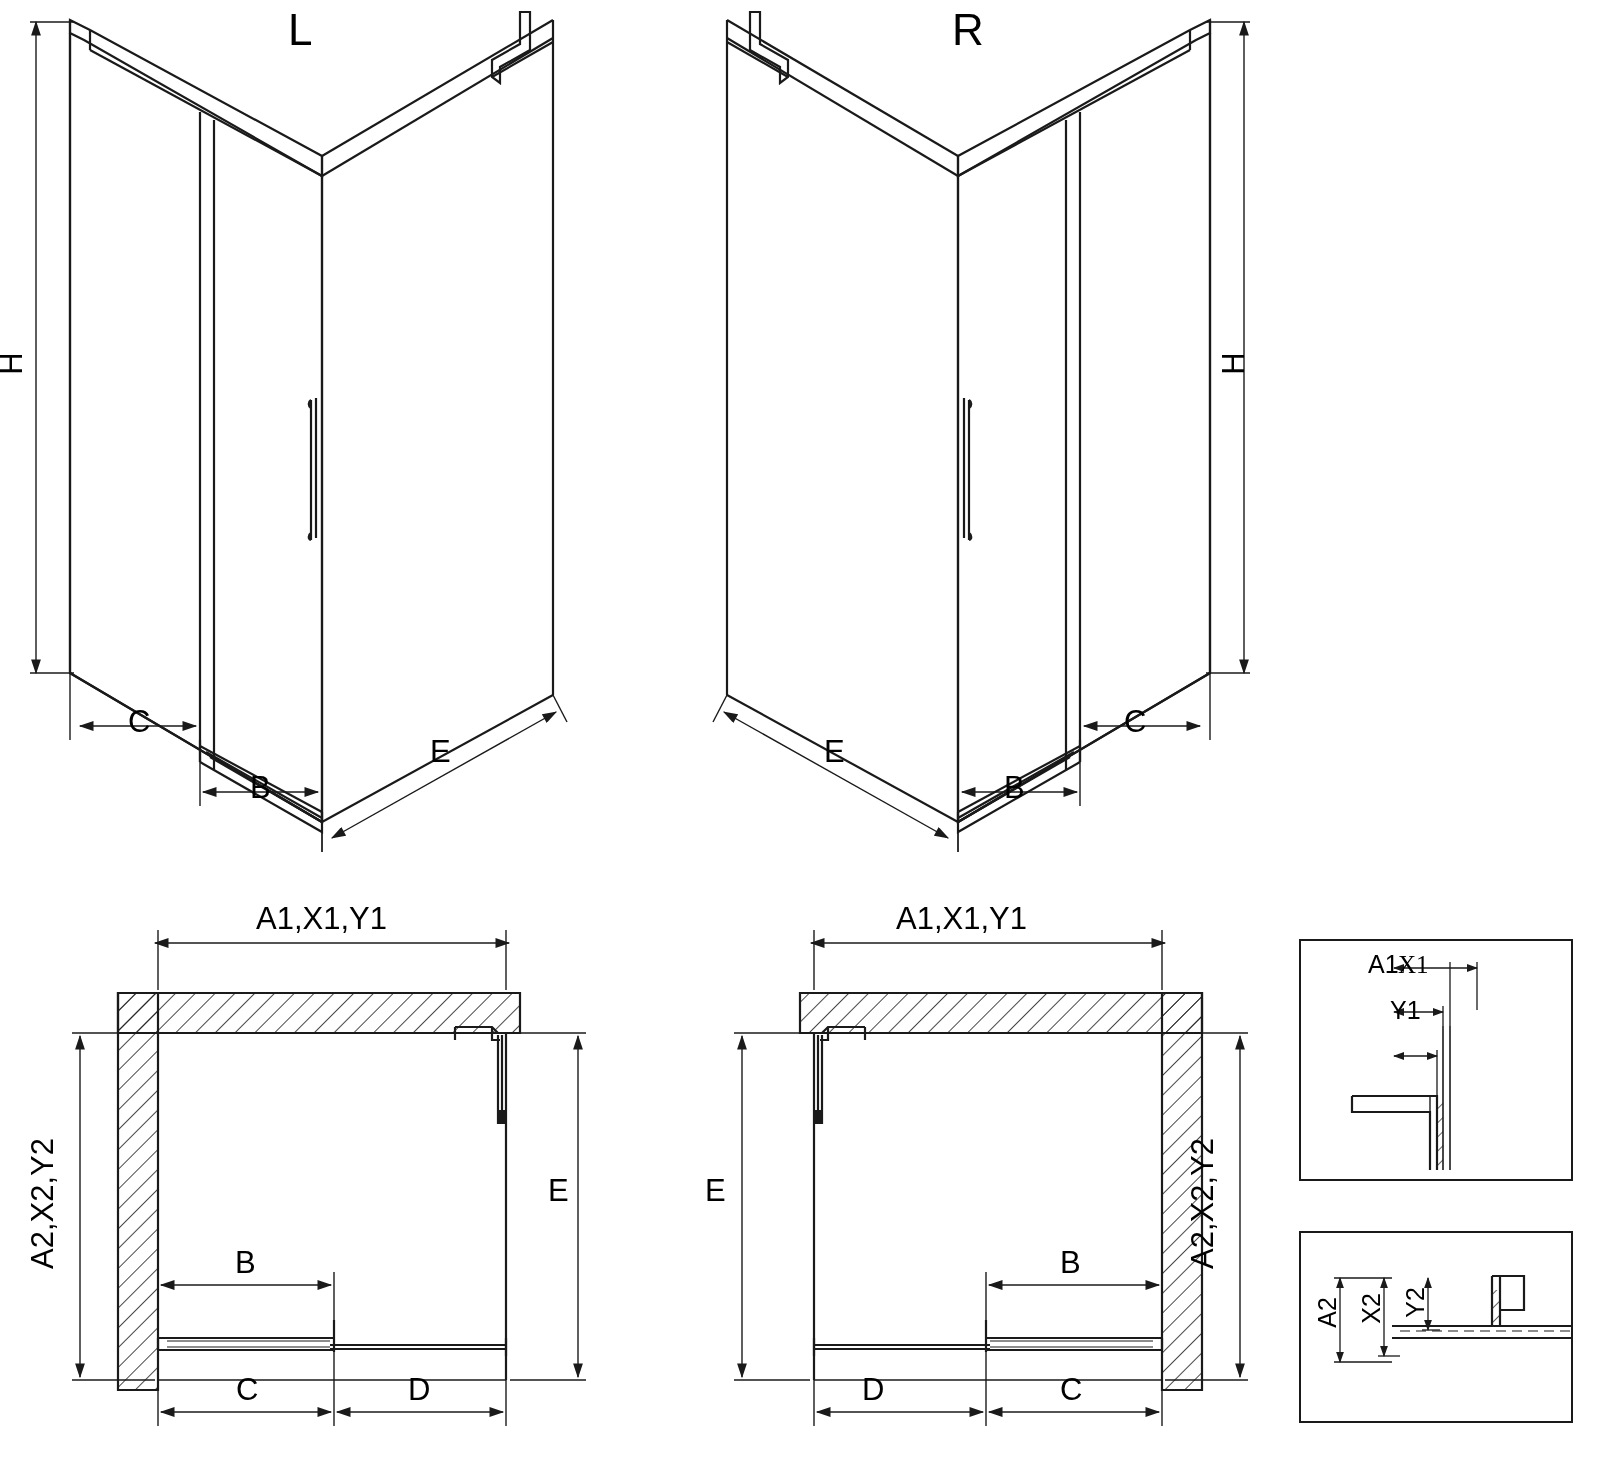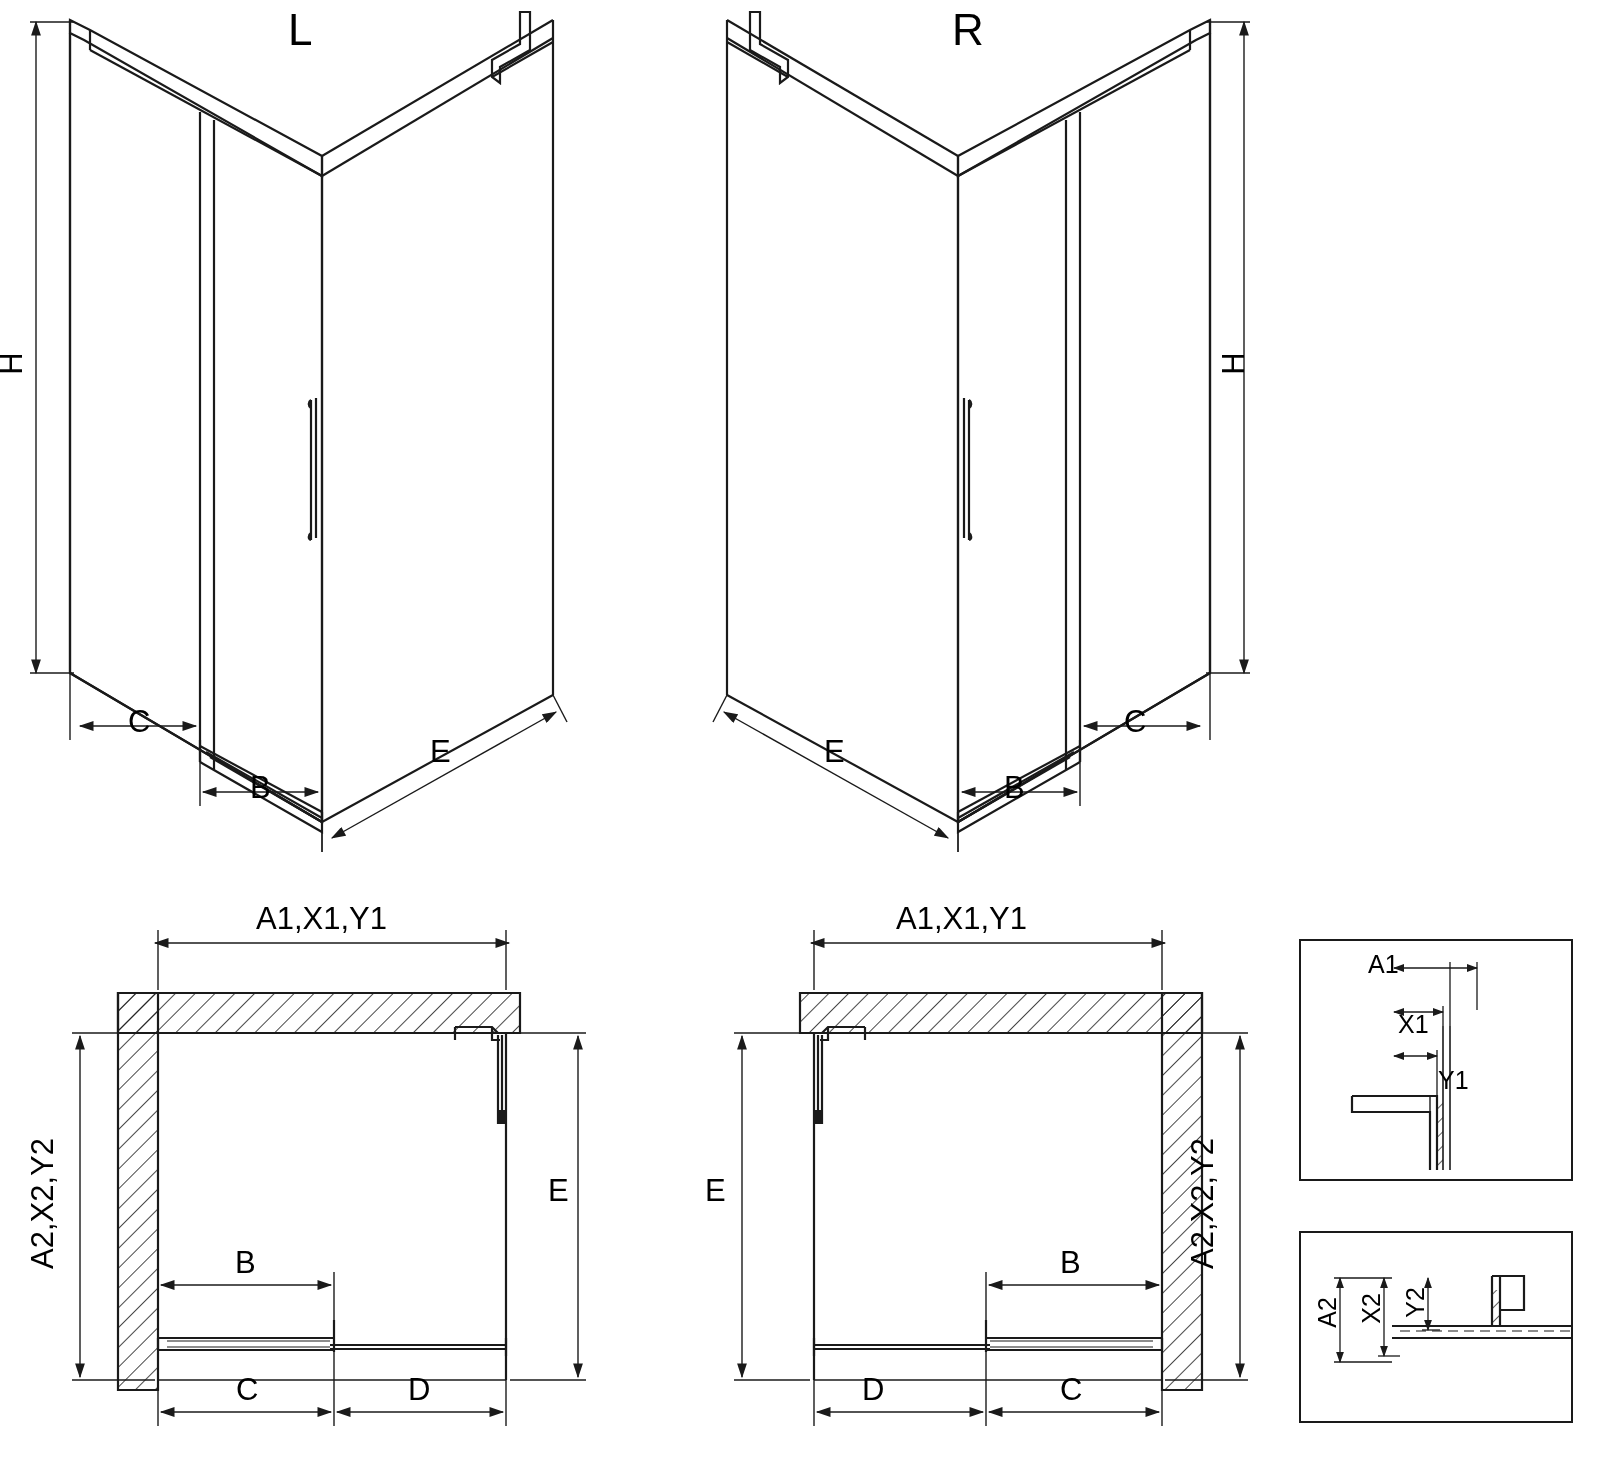--- a/index.html
+++ b/index.html
@@ -355,20 +355,20 @@
   <div class="lbl lbl-dim" style="left:408px; top:1374px;">D</div>
 
   <div class="lbl lbl-dim" style="left:896px; top:903px;">A1,X1,Y1</div>
   <div class="lbl lbl-dim rot90" style="left:1137px; top:1188px;">A2,X2,Y2</div>
   <div class="lbl lbl-dim" style="left:705px; top:1175px;">E</div>
   <div class="lbl lbl-dim" style="left:1060px; top:1247px;">B</div>
   <div class="lbl lbl-dim" style="left:1060px; top:1374px;">C</div>
   <div class="lbl lbl-dim" style="left:862px; top:1374px;">D</div>
 
   <div class="lbl lbl-dim-sm" style="left:1368px; top:952px;">A1</div>
-  <div class="lbl lbl-dim-sm" style="left:1398px; top:1012px;">X1</div>
-  <div class="lbl lbl-dim-sm" style="left:1390px; top:1068px;margin-left:48px;">Y1</div>
+  <div class="lbl lbl-dim-sm" style="left:1398px; top:952px;font-family:Liberation Serif, serif;">X1</div>
+  <div class="lbl lbl-dim-sm" style="left:1390px; top:998px;">Y1</div>
 
   <div class="lbl lbl-dim-sm rot90" style="left:1312px; top:1300px;">A2</div>
   <div class="lbl lbl-dim-sm rot90" style="left:1356px; top:1296px;">X2</div>
   <div class="lbl lbl-dim-sm rot90" style="left:1400px; top:1290px;">Y2</div>
 
 </div>
 
 </body></html>

